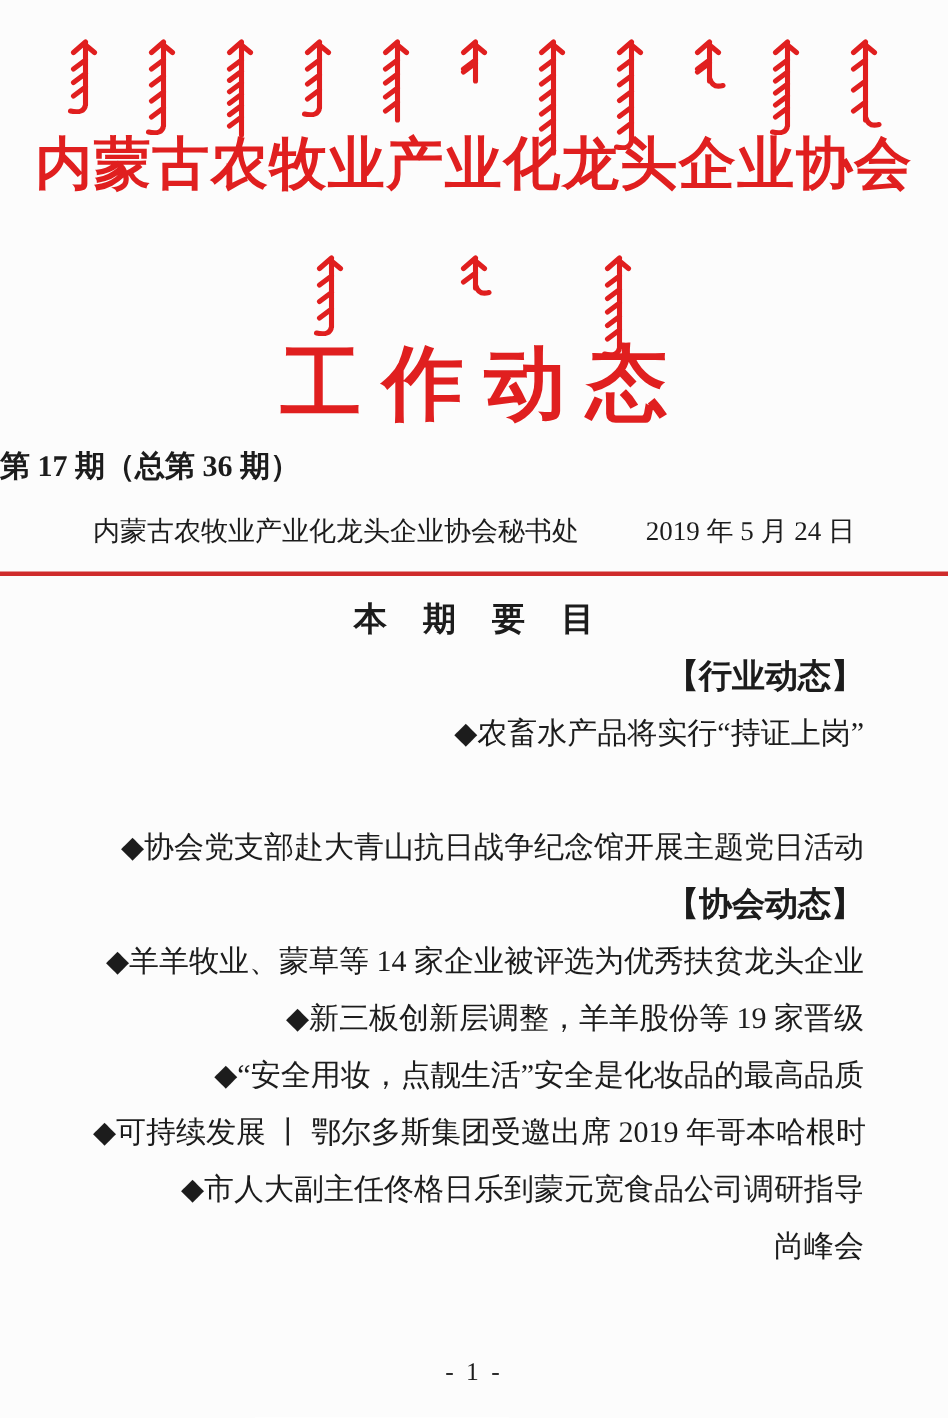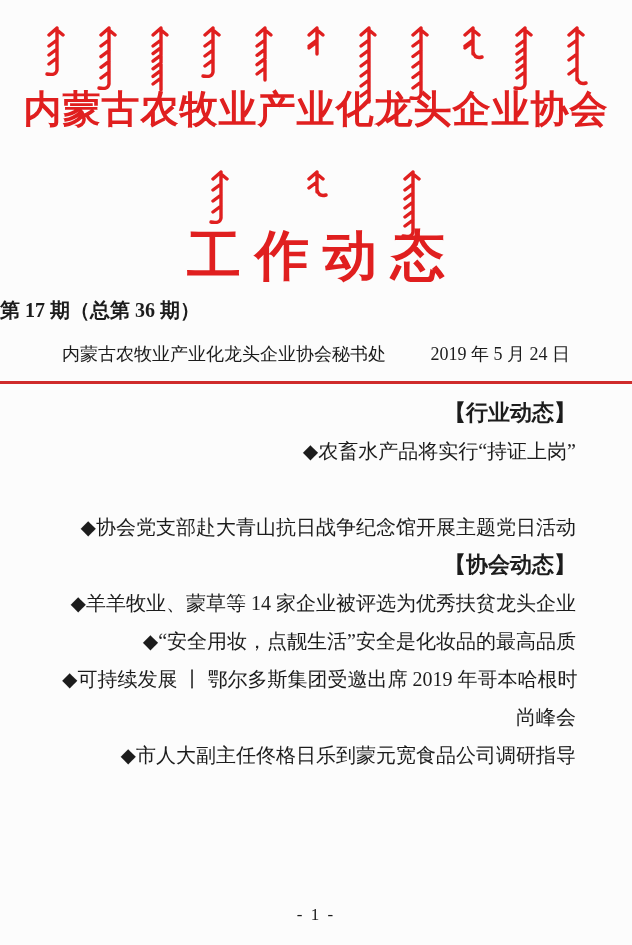--- a/index.html
+++ b/index.html
@@ -113,32 +113,34 @@
   <div class="issue-line">第 17 期（总第 36 期）</div>
 
   <div class="pub-row">
     <span>内蒙古农牧业产业化龙头企业协会秘书处</span>
     <span>2019 年 5 月 24 日</span>
   </div>
 
   <div class="red-rule"></div>
 
   <div class="contents">
+    <div class="cline contents-heading">本 期 要 目</div>
     <div id="sections">
         <div class="section">
           <div class="cline sec-header">【行业动态】</div>
           <div class="cline item-line">◆农畜水产品将实行“持证上岗”</div>
         </div>
         <div class="section">
           <div class="cline item-line">◆协会党支部赴大青山抗日战争纪念馆开展主题党日活动</div>
           <div class="cline sec-header">【协会动态】</div>
           <div class="cline item-line">◆羊羊牧业、蒙草等 14 家企业被评选为优秀扶贫龙头企业</div>
+          <div class="cline item-line">◆新三板创新层调整，羊羊股份等 19 家晋级</div>
           <div class="cline item-line">◆“安全用妆，点靓生活”安全是化妆品的最高品质</div>
           <div class="cline item-line">◆可持续发展 丨 鄂尔多斯集团受邀出席 2019 年哥本哈根时</div>
+          <div class="cline item-line">◆市人大副主任佟格日乐到蒙元宽食品公司调研指导</div>
           <div class="cline item-line">尚峰会</div>
-          <div class="cline item-line">◆市人大副主任佟格日乐到蒙元宽食品公司调研指导</div>
         </div>
       </div>
   </div>
 
   <div class="page-number">- 1 -</div>
 
 </div>
 
 </body></html>

